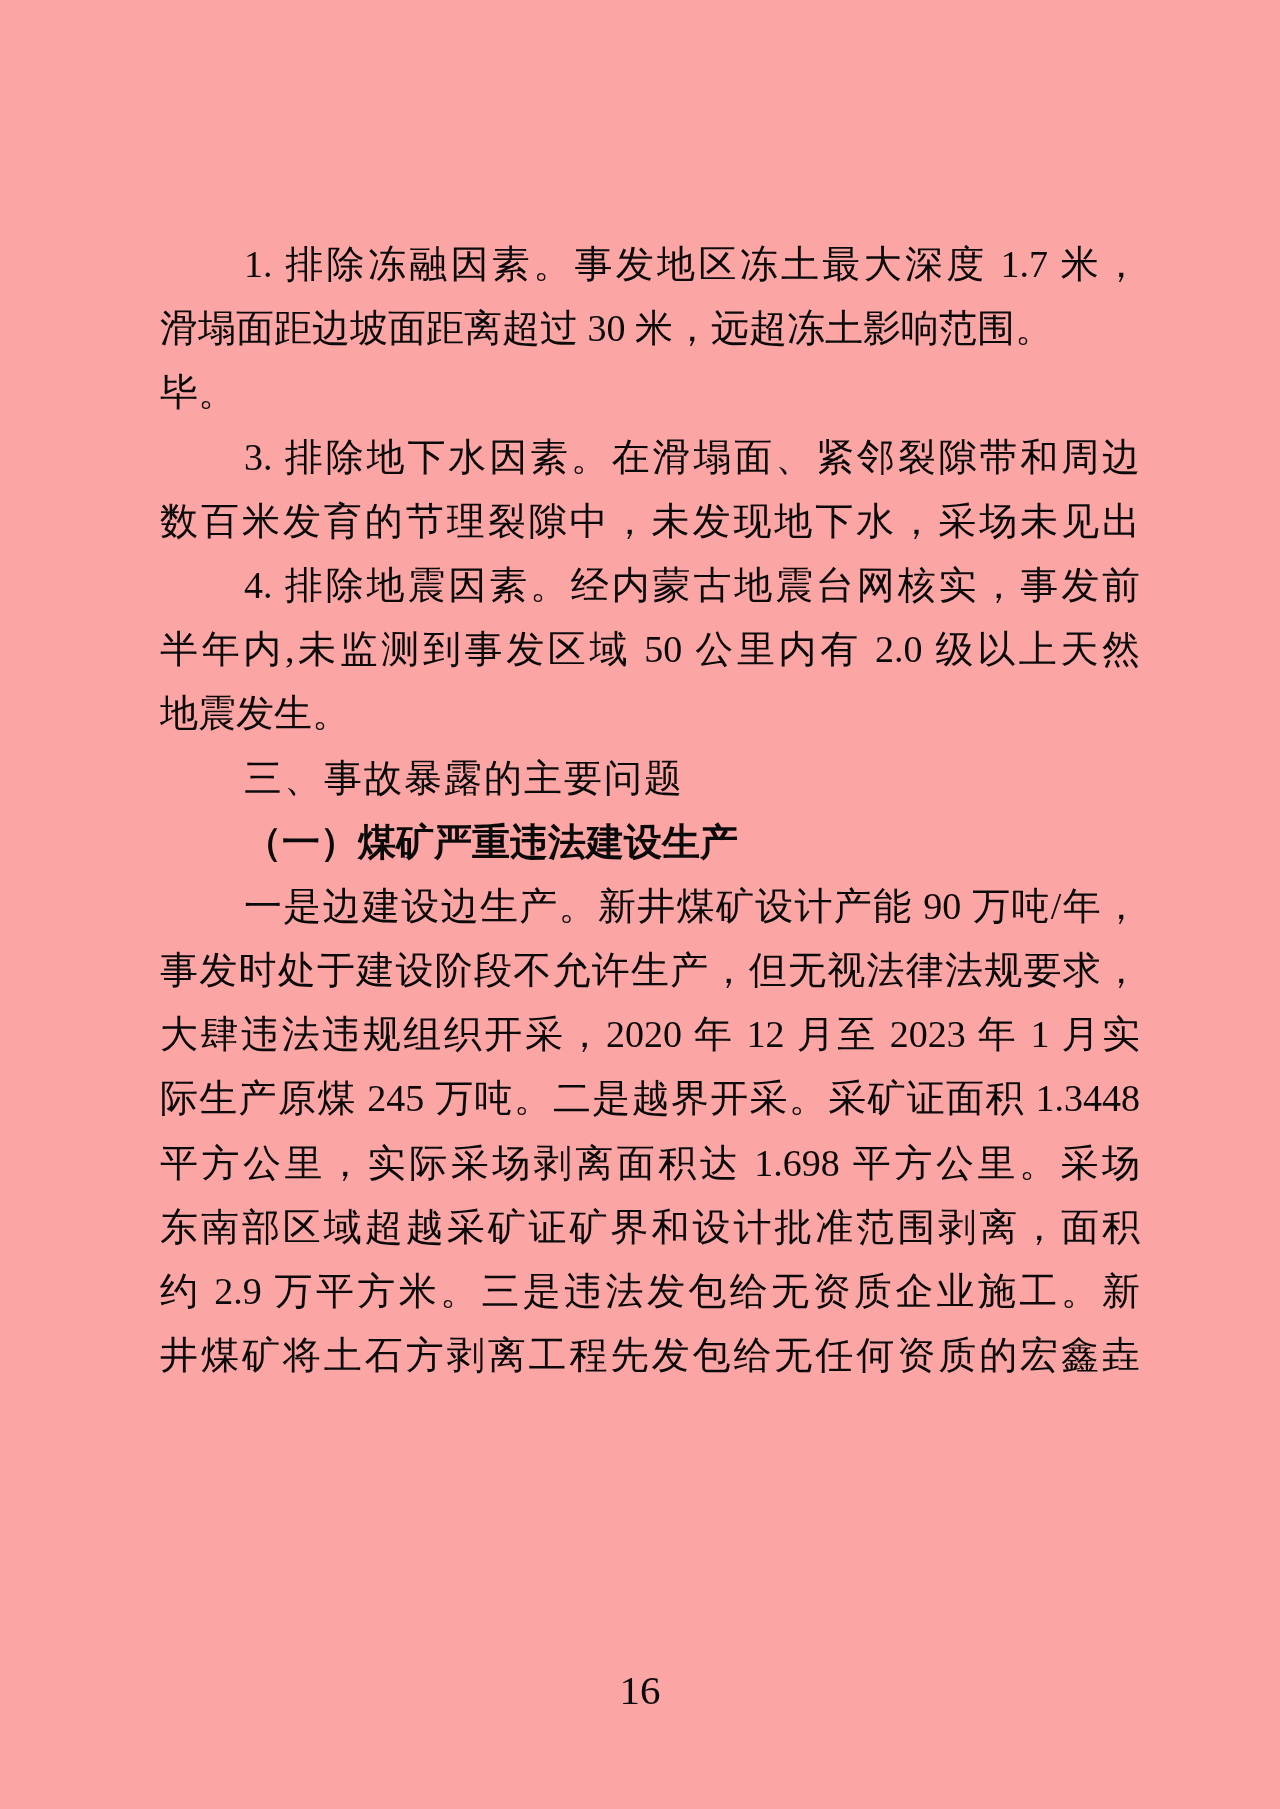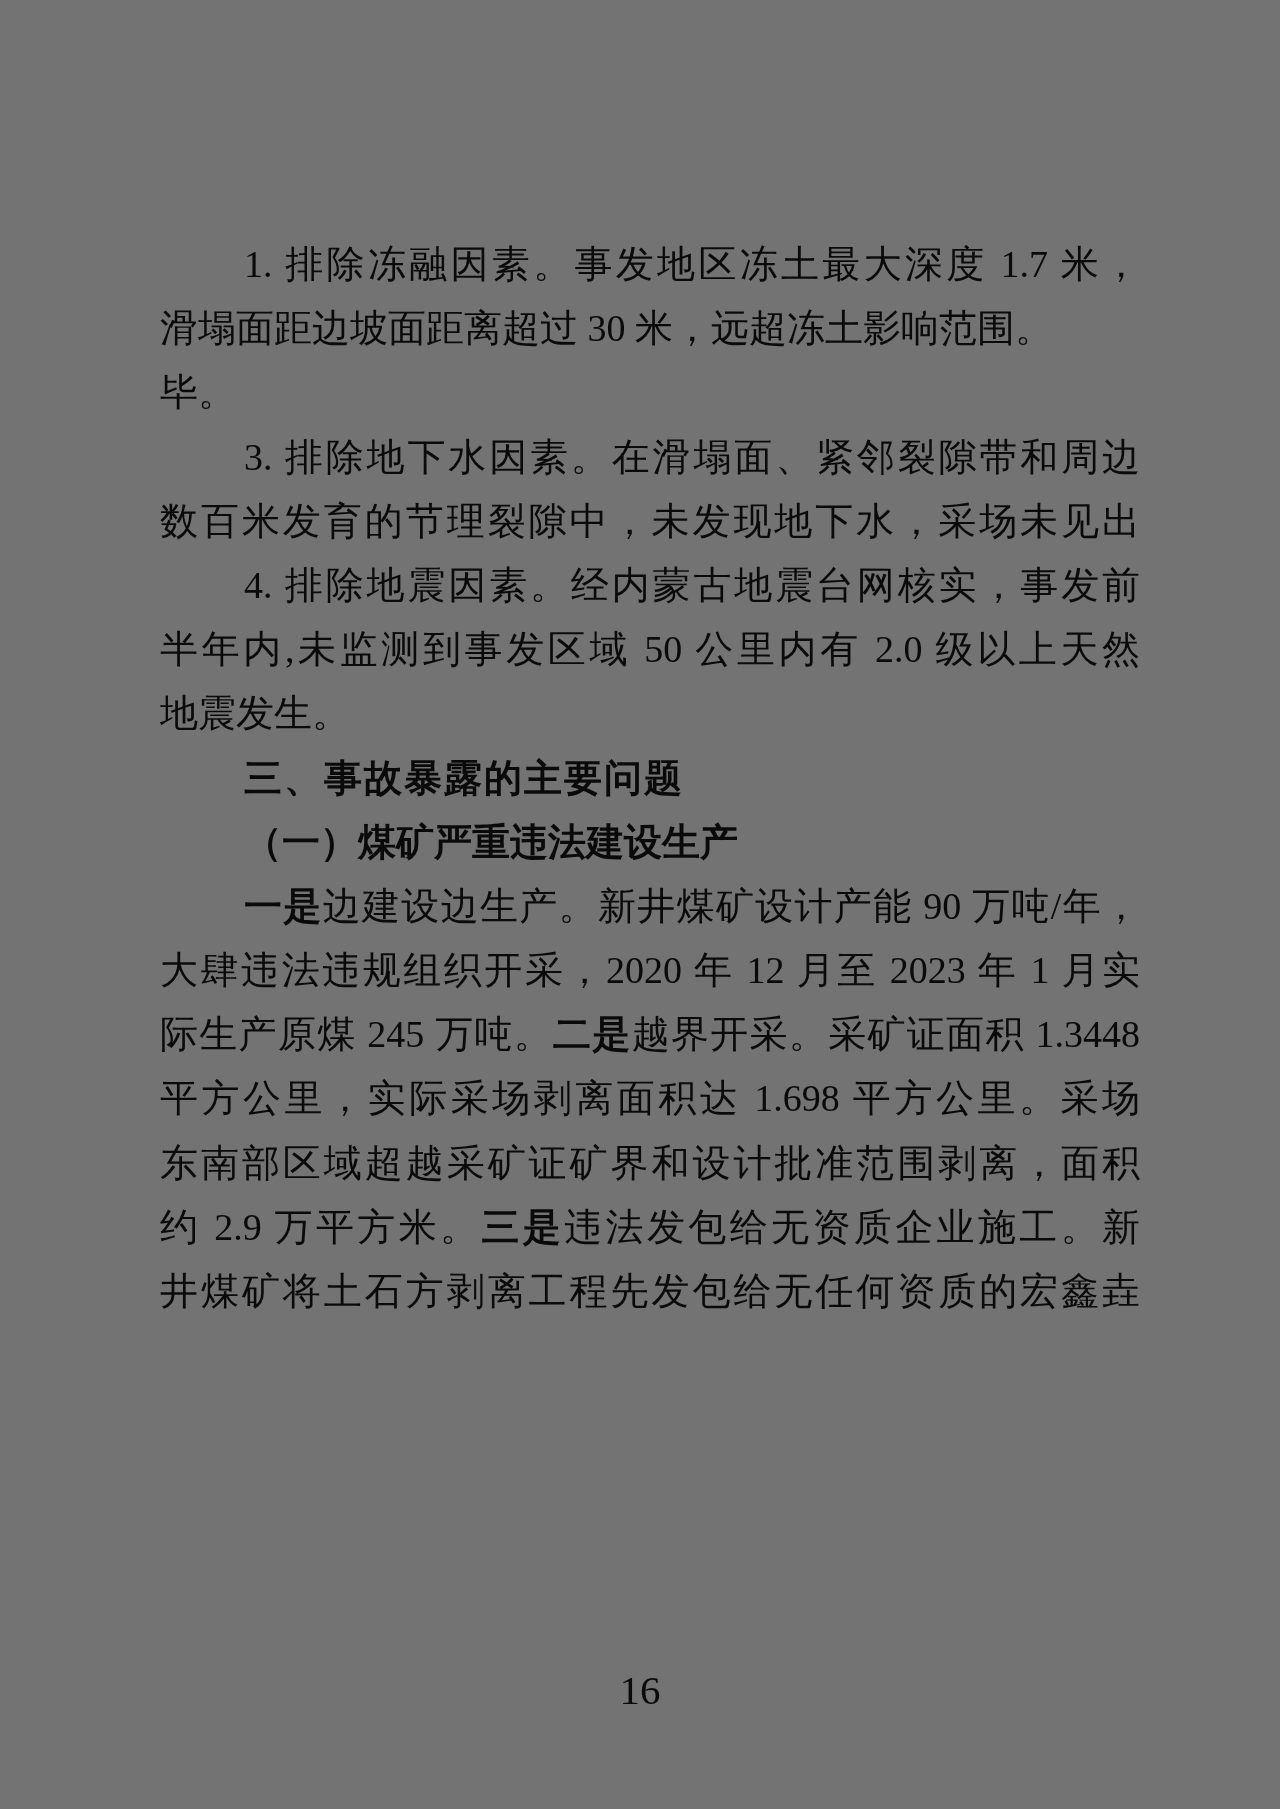--- a/index.html
+++ b/index.html
@@ -5,21 +5,21 @@
   html, body {
     margin: 0;
     padding: 0;
     background: #e8e8e8;
   }
   .page {
     position: relative;
     width: 1280px;
     height: 1809px;
     margin: 0 auto;
-    background: #737373;
+    background: #fca5a5;
     overflow: hidden;
     font-family: "Liberation Serif", "DejaVu Serif", serif;
     color: #0a0a0a;
   }
   .doc-body {
     position: absolute;
     left: 160px;
     top: 232px;
     width: 980px;
     font-size: 38px;
@@ -41,21 +41,21 @@
   .line.heading {
     font-family: "Liberation Sans", "DejaVu Sans", sans-serif;
     font-weight: 700;
     letter-spacing: 2px;
   }
   .line.subheading {
     font-weight: 700;
   }
   .seg.bold {
     font-family: "Liberation Sans", "DejaVu Sans", sans-serif;
-    font-weight: 700;
+    font-weight: 400;
   }
   .page-number {
     position: absolute;
     top: 1672px;
     left: 0;
     width: 100%;
     text-align: center;
     font-size: 41px;
     line-height: 36px;
     font-family: "Liberation Serif", "DejaVu Serif", serif;
@@ -71,20 +71,21 @@
       <div class="line"><span class="seg">滑塌面距边坡面距离超过 30 米，远超冻土影响范围。</span></div>
       <div class="line"><span class="seg">毕。</span></div>
       <div class="line justify indent"><span class="seg">3. 排除地下水因素。在滑塌面、紧邻裂隙带和周边</span></div>
       <div class="line justify"><span class="seg">数百米发育的节理裂隙中，未发现地下水，采场未见出</span></div>
       <div class="line justify indent"><span class="seg">4. 排除地震因素。经内蒙古地震台网核实，事发前</span></div>
       <div class="line justify"><span class="seg">半年内,未监测到事发区域 50 公里内有 2.0 级以上天然</span></div>
       <div class="line"><span class="seg">地震发生。</span></div>
       <div class="line indent heading"><span class="seg bold">三、事故暴露的主要问题</span></div>
       <div class="line indent subheading"><span class="seg">（一）煤矿严重违法建设生产</span></div>
       <div class="line justify indent"><span class="seg bold">一是</span><span class="seg">边建设边生产。新井煤矿设计产能 90 万吨/年，</span></div>
+      <div class="line justify"><span class="seg">事发时处于建设阶段不允许生产，但无视法律法规要求，</span></div>
       <div class="line justify"><span class="seg">大肆违法违规组织开采，2020 年 12 月至 2023 年 1 月实</span></div>
       <div class="line justify"><span class="seg">际生产原煤 245 万吨。</span><span class="seg bold">二是</span><span class="seg">越界开采。采矿证面积 1.3448</span></div>
       <div class="line justify"><span class="seg">平方公里，实际采场剥离面积达 1.698 平方公里。采场</span></div>
       <div class="line justify"><span class="seg">东南部区域超越采矿证矿界和设计批准范围剥离，面积</span></div>
       <div class="line justify"><span class="seg">约 2.9 万平方米。</span><span class="seg bold">三是</span><span class="seg">违法发包给无资质企业施工。新</span></div>
       <div class="line justify"><span class="seg">井煤矿将土石方剥离工程先发包给无任何资质的宏鑫垚</span></div>
     </div>
   <div class="page-number">16</div>
 </div>
 

